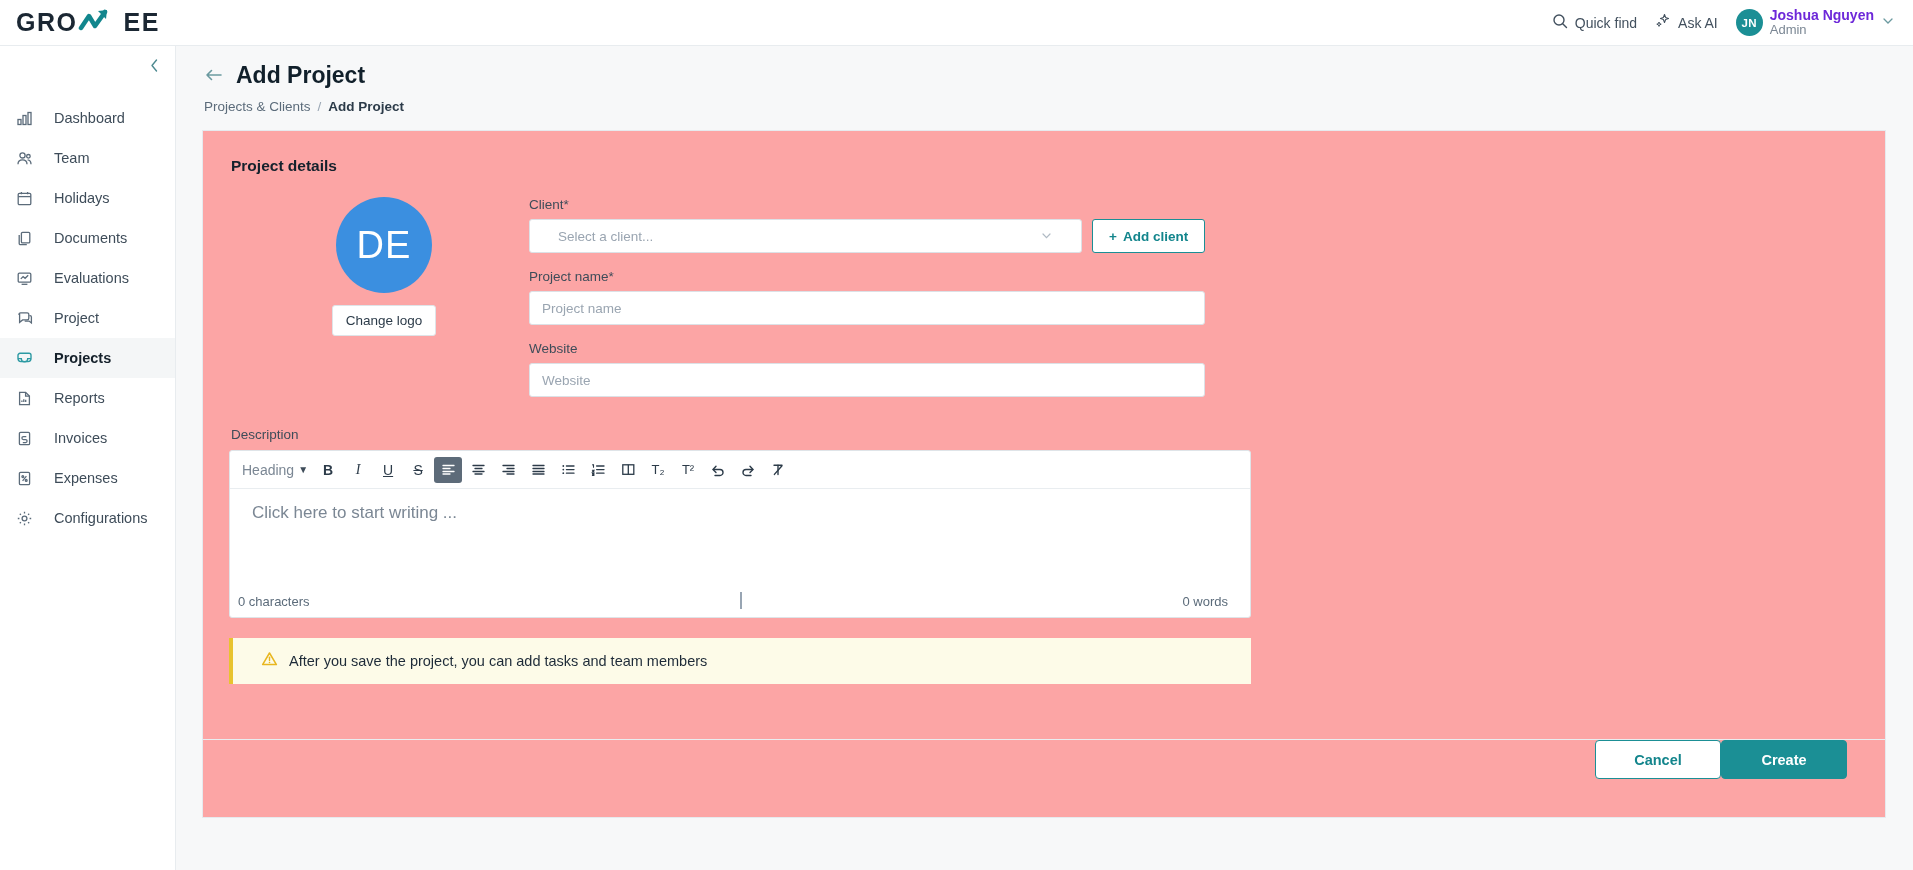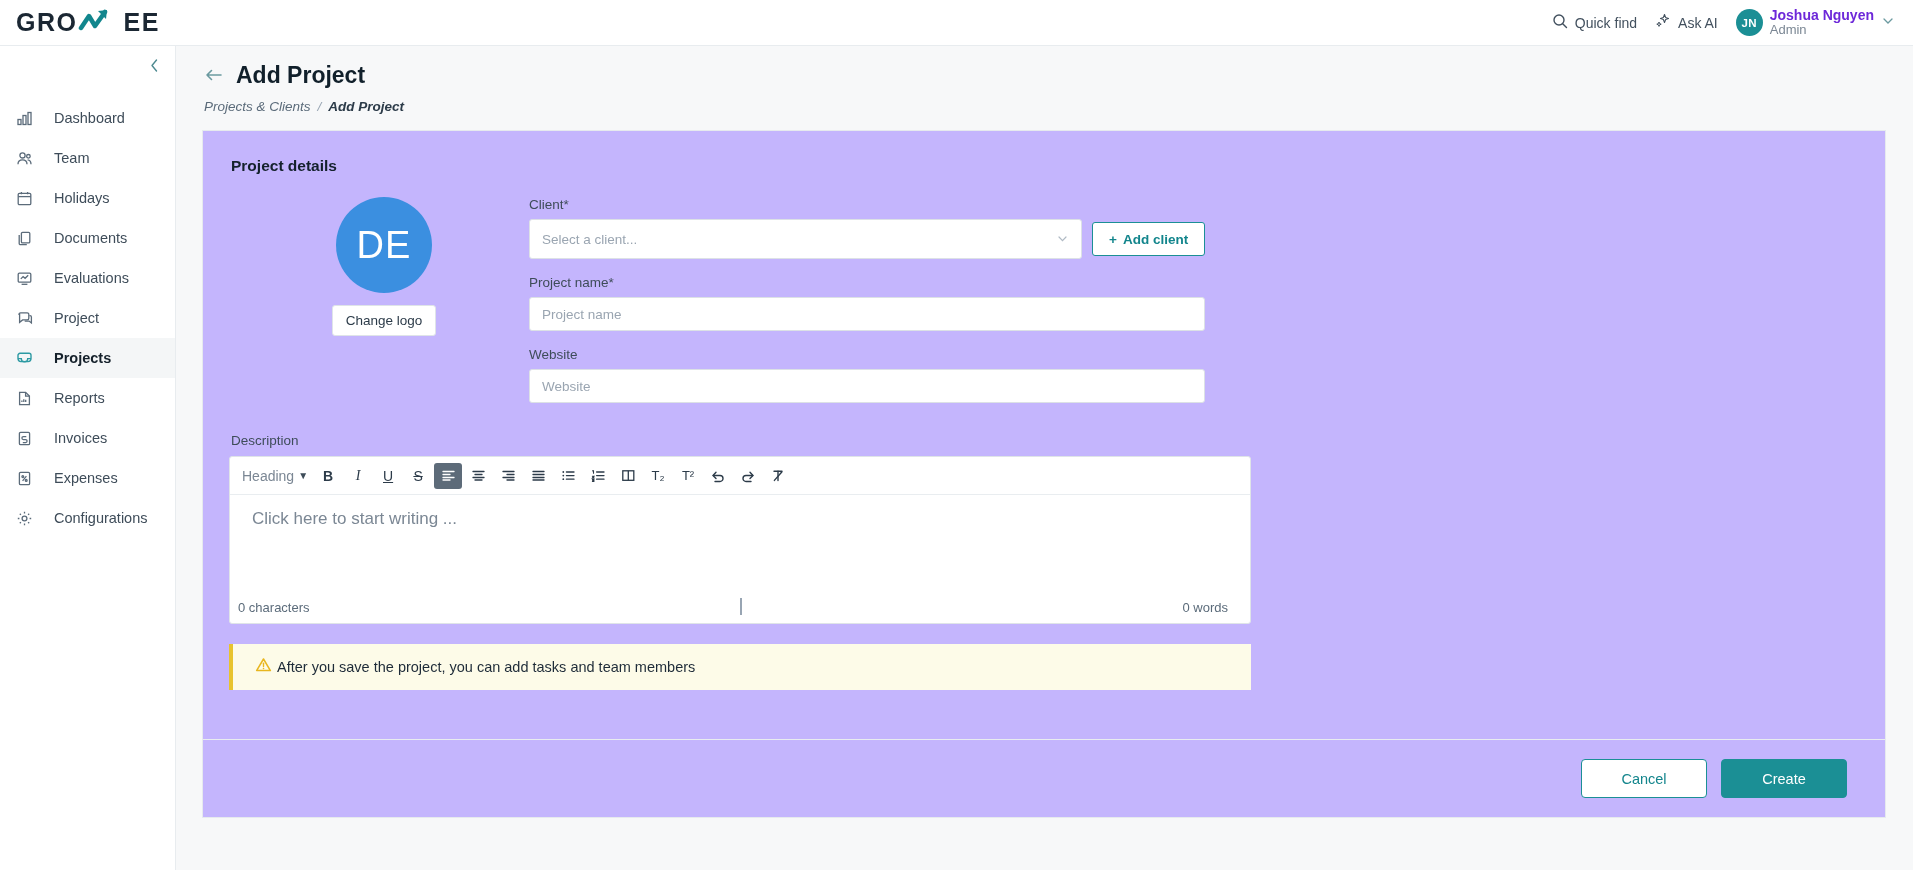--- a/index.html
+++ b/index.html
@@ -64,37 +64,37 @@
   .main {
     position: absolute; top: 46px; left: 176px;
     width: 1737px; height: 824px;
     background: #f7f8f9;
     padding: 0;
   }
   .page-head { padding: 16px 0 0 28px; }
   .page-title-row { display: flex; align-items: center; gap: 12px; }
   .back-arrow { color: #6b9aa0; font-size: 20px; line-height: 1; cursor: pointer; }
   .page-title { font-size: 23px; font-weight: bold; color: #11202b; }
-  .crumbs { margin-top: 10px; font-size: 13.5px; color: #5b6b7a; display: flex; gap: 7px; font-style: italic; }
+  .crumbs { margin-top: 10px; font-size: 13.5px; color: #5b6b7a; display: flex; gap: 7px; }
   .crumbs .sep { color: #98a5b3; }
   .crumbs .cur { font-weight: bold; color: #2c3b49; }
   .crumbs .lnk { cursor: pointer; }
 
   .card {
     position: absolute; top: 84px; left: 26px;
     width: 1684px; height: 688px;
-    background: #c4b5fd;
+    background: #fca5a5;
     border: 1px solid #e6eaee;
   }
   .card-body { padding: 26px 0 0 26px; height: 608px; position: relative; }
   .card-foot {
     position: absolute; bottom: 0; left: 0; right: 0; height: 78px;
     border-top: 1px solid #e9edf0;
-    display: flex; align-items: center; justify-content: flex-end;
-    gap: 14px; padding-right: 38px;
+    display: flex; align-items: flex-start; justify-content: flex-end;
+    padding-right: 38px; font-weight: bold;
   }
 
   .section-title { font-size: 15.5px; font-weight: bold; color: #14212c; margin: 0 0 0 2px; }
 
   .row-top { display: flex; margin-top: 22px; }
   .logo-col { width: 300px; display: flex; flex-direction: column; align-items: center; padding-left: 10px; }
   .big-avatar {
     width: 96px; height: 96px; border-radius: 50%;
     background: #3b8fe0; color: #ffffff;
     display: flex; align-items: center; justify-content: center;
@@ -111,24 +111,24 @@
   .fld-label { font-size: 13.5px; color: #3e4c59; margin-bottom: 7px; }
   .input {
     height: 34px; width: 676px;
     border: 1px solid #dcE1e6; border-radius: 3px;
     background: #ffffff;
     display: flex; align-items: center; padding: 0 12px;
     font-size: 13.5px; color: #9aa5b1;
   }
   .select-row { display: flex; align-items: center; gap: 10px; }
   .select {
-    height: 40px; width: 553px;
+    height: 34px; width: 553px;
     border: 1px solid #dce1e6; border-radius: 3px; background: #fff;
     display: flex; align-items: center; justify-content: space-between;
-    padding: 0 12px; font-size: 13.5px; color: #9aa5b1; cursor: pointer;
+    padding: 0 28px; font-size: 13.5px; color: #9aa5b1; cursor: pointer;
   }
   .chev { color: #b0bac4; font-size: 11px; }
   .add-client {
     height: 34px; padding: 0 16px;
     border: 1px solid #1b8f95; border-radius: 3px; background: #ffffff;
     color: #12858c; font-size: 13.5px; font-weight: bold;
     display: flex; align-items: center; gap: 6px; cursor: pointer;
   }
 
   
@@ -152,22 +152,22 @@
   .ed-foot {
     height: 32px; display: flex; align-items: center; justify-content: space-between;
     padding: 0 22px 0 8px; position: relative; font-size: 13px; color: #5b6b7a;
   }
   .ed-caret { position: absolute; left: 50%; top: 7px; width: 2px; height: 17px; background: #98a5b3; }
 
   
   .notice {
     width: 1022px; margin-top: 20px;
     background: #fdfbe8; border-left: 4px solid #e8c32e;
-    height: 46px; display: flex; align-items: center; gap: 5px;
-    padding-left: 22px;
+    height: 46px; display: flex; align-items: center; gap: 11px;
+    padding-left: 28px;
   }
   .notice-txt { font-size: 14.5px; color: #1e2b38; }
 
   .btn {
     height: 39px; min-width: 126px; border-radius: 4px;
     display: flex; align-items: center; justify-content: center;
     font-size: 14.5px; cursor: pointer;
   }
   .btn-cancel { background: #ffffff; border: 1px solid #1b8f95; color: #13858c; }
   .btn-create { background: #1b8f95; border: 1px solid #1b8f95; color: #ffffff; }

